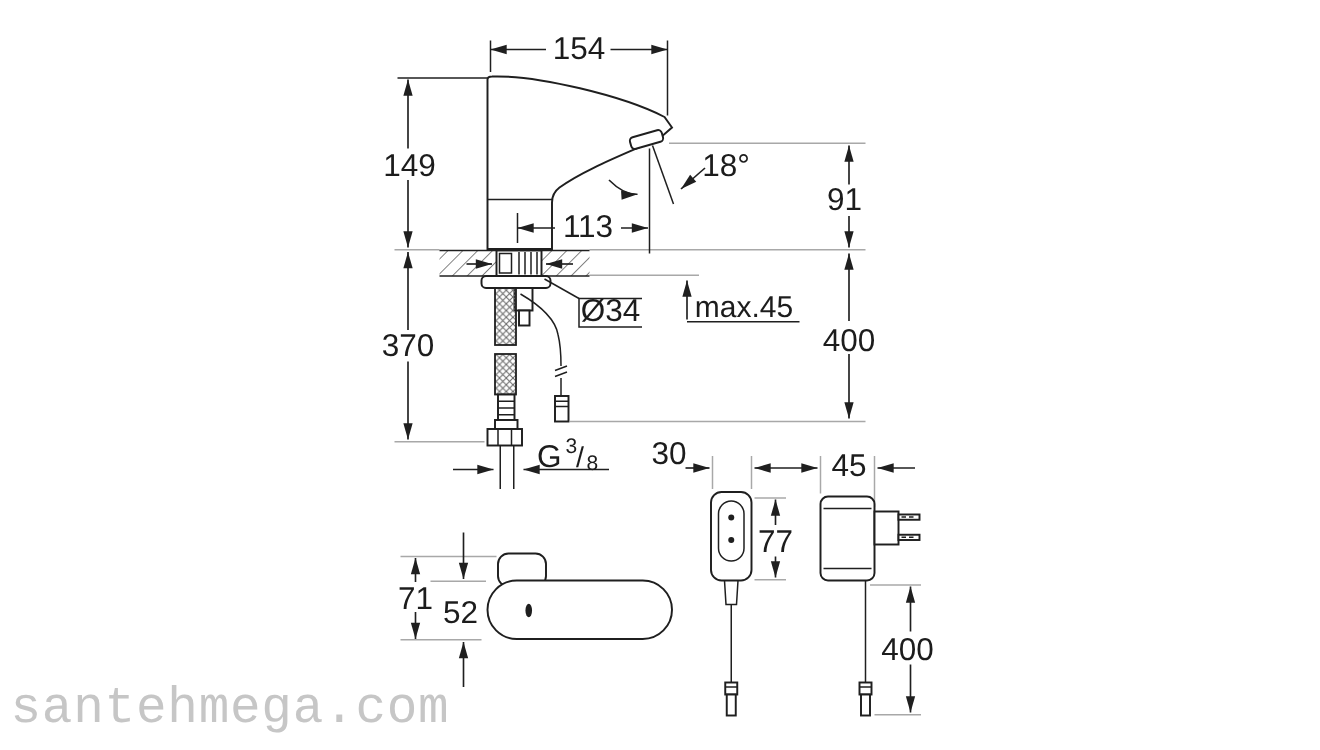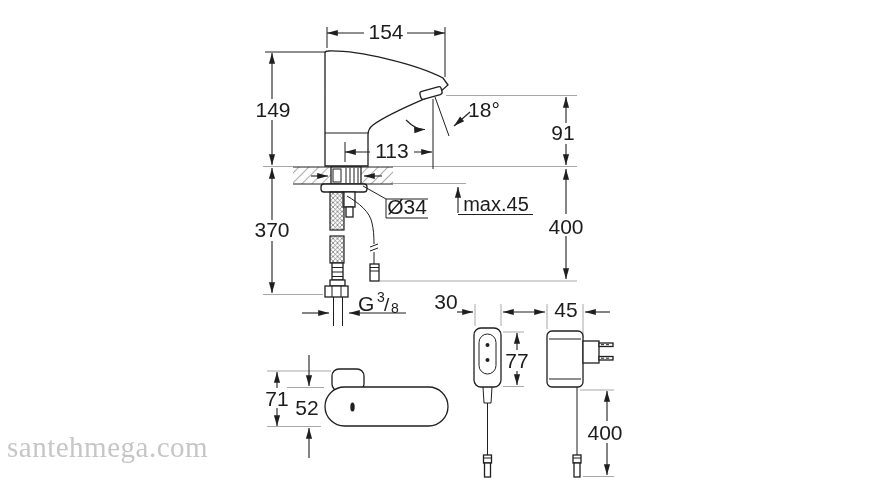--- a/index.html
+++ b/index.html
@@ -8,21 +8,21 @@
   svg text{font-family:"Liberation Sans",sans-serif;fill:#1c1c1c;}
   .dim{font-size:21px;}
   .dim-small{font-size:20px;}
   .sup{font-size:14px;}
   .slash{font-size:19px;}
   .obj{fill:#ffffff;stroke:#1f1f1f;stroke-width:1.3;}
   .objthin{fill:none;stroke:#1f1f1f;stroke-width:1;}
   .dimline{fill:none;stroke:#1f1f1f;stroke-width:1.1;}
   .refline{fill:none;stroke:#a8a8a8;stroke-width:1;}
   .txtbg{fill:#ffffff;stroke:none;}
-  .watermark{position:absolute;left:7px;top:431px;font-size:29px;color:#c6c6c6;letter-spacing:0.5px;font-family:Liberation Serif, serif;}
+  .watermark{position:absolute;left:7px;top:454px;font-size:34px;color:#c6c6c6;letter-spacing:0.5px;font-family:Liberation Mono, monospace;}
 </style>
 </head>
 <body>
 
 <div class="stage">
 <svg width="880" height="500" viewBox="0 0 880 500">
   <defs>
     <marker id="arr" viewBox="0 0 12 8" refX="11.4" refY="4" markerWidth="12" markerHeight="8" markerUnits="userSpaceOnUse" orient="auto-start-reverse">
       <path d="M0.6,0.9 L11.4,4 L0.6,7.1 Z" fill="#1f1f1f"></path>
     </marker>

